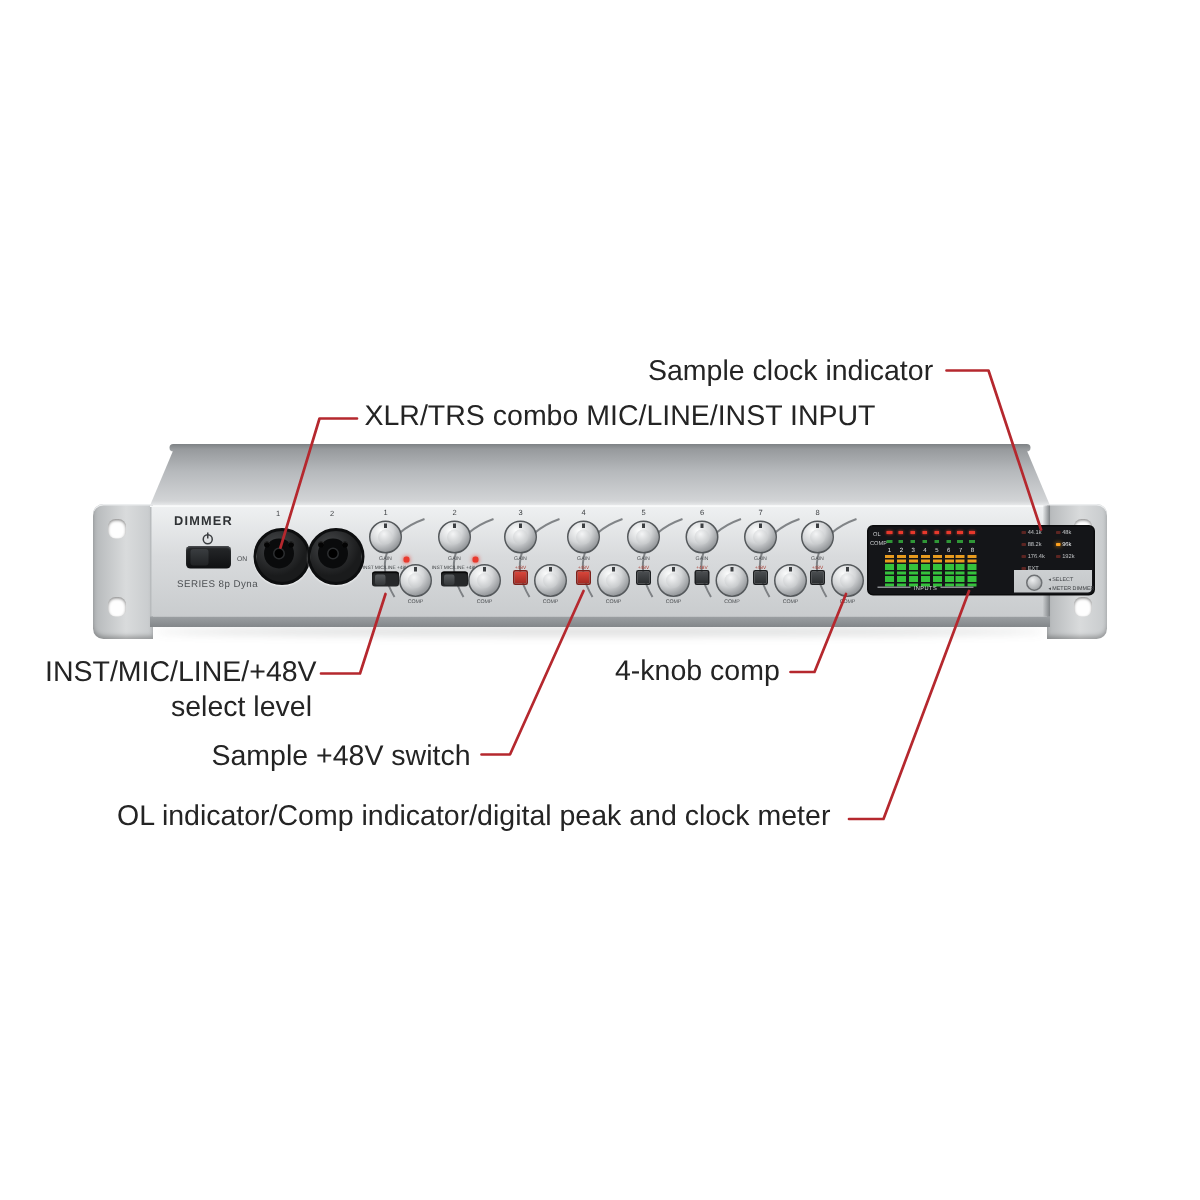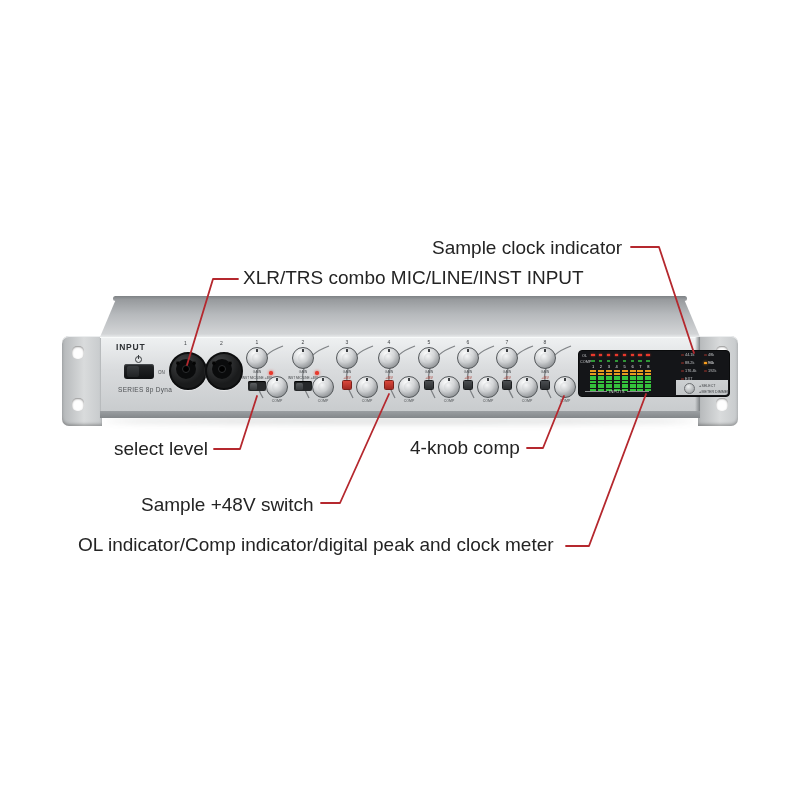--- a/index.html
+++ b/index.html
@@ -127,20 +127,21 @@
   .btn-lbl:before{content:"◂ ";font-size:3.2px;}
 </style>
 </head>
 <body>
 
 <div class="stage">
 
   <div class="co" id="co-xlr">XLR/TRS combo MIC/LINE/INST INPUT</div>
   <div class="co" id="co-clock">Sample clock indicator</div>
   <div class="co" id="co-select">
+    <div>INST/MIC/LINE/+48V</div>
     <div>select level</div>
   </div>
   <div class="co" id="co-phantom">Sample +48V switch</div>
   <div class="co" id="co-comp">4-knob comp</div>
   <div class="co" id="co-meter">OL indicator/Comp indicator/digital peak and clock meter</div>
 
   <svg id="lines" width="800" height="800">
     <polyline points="238,279 213,279 187,365" stroke="#b5282e"></polyline>
     <polyline points="631,247 659,247 694,353" stroke="#b5282e"></polyline>
     <polyline points="214,449 240,449 257,396" stroke="#b5282e"></polyline>
@@ -157,21 +158,21 @@
   <div class="ear" id="ear-r">
     <div class="hole h1"></div>
     <div class="hole h2"></div>
   </div>
   <div id="back-edge"></div>
   <div id="top-face"></div>
   <div id="panel"></div>
   <div id="panel-bevel"></div>
   <div id="right-edge"></div>
 
-  <div id="brand">INPUT</div>
+  <div id="brand">DIMMER</div>
   <div id="pwr-icon"></div>
   <div id="rocker"></div>
   <div id="on-label">ON</div>
   <div id="series">SERIES 8p Dyna</div>
   <div id="jacks">
   <div>
     <div class="jack-num" style="left: 184px;">1</div>
     <div class="jack" style="left: 169px;">
       <div class="inner"></div>
       <div class="p1"></div>

